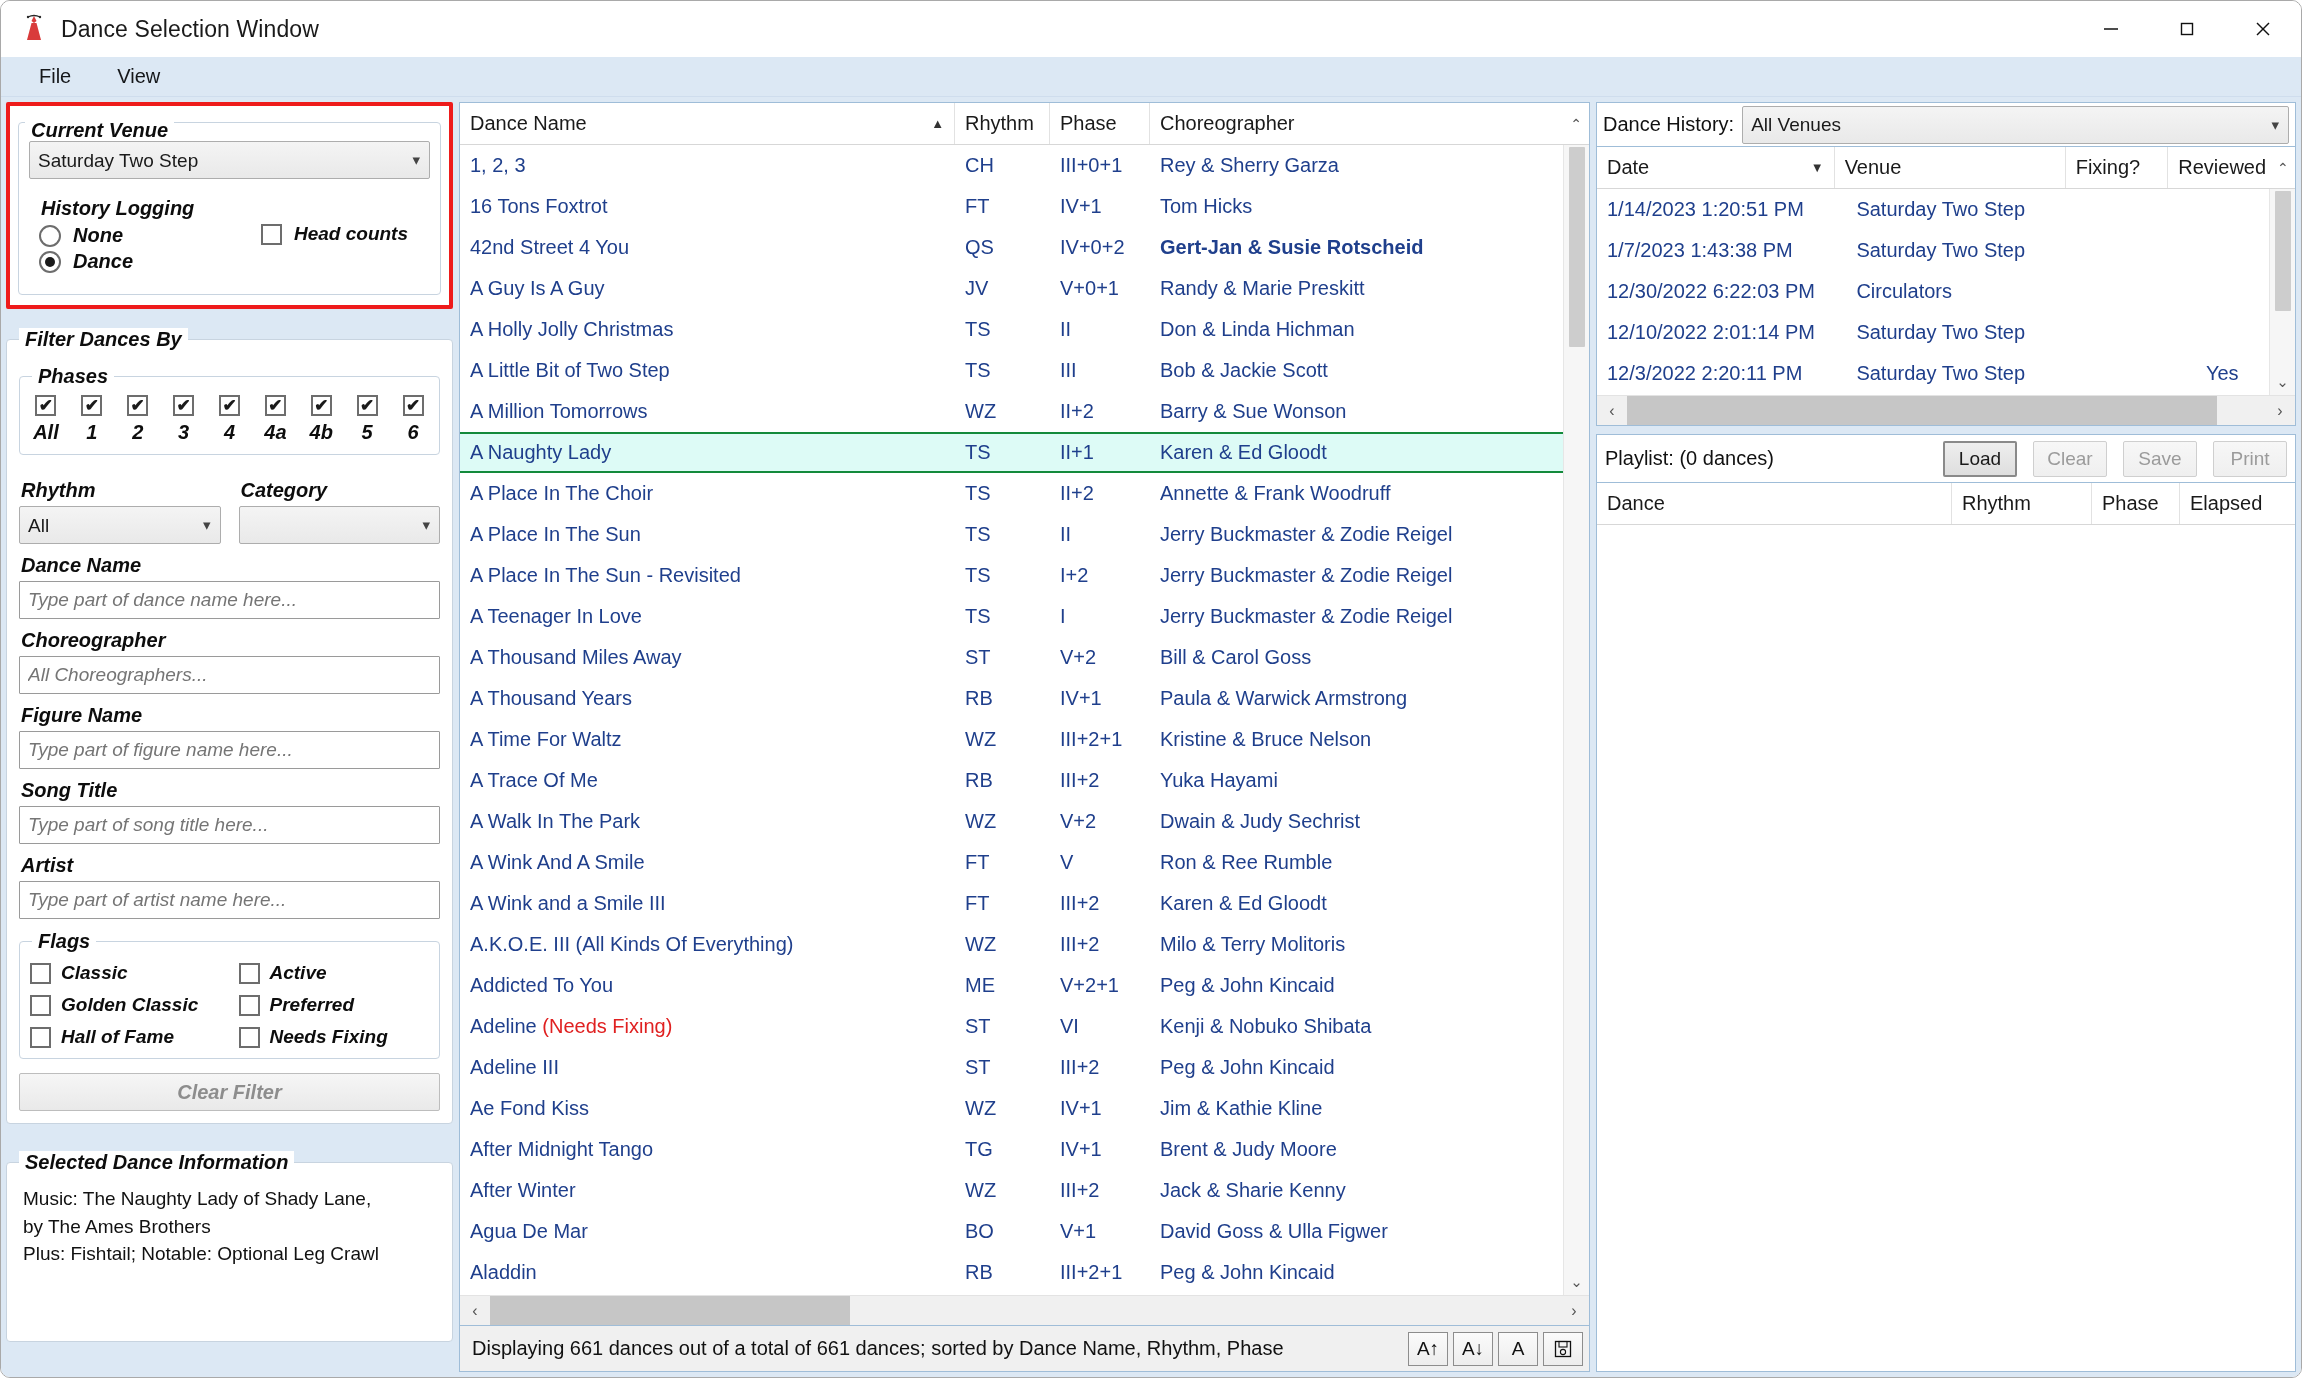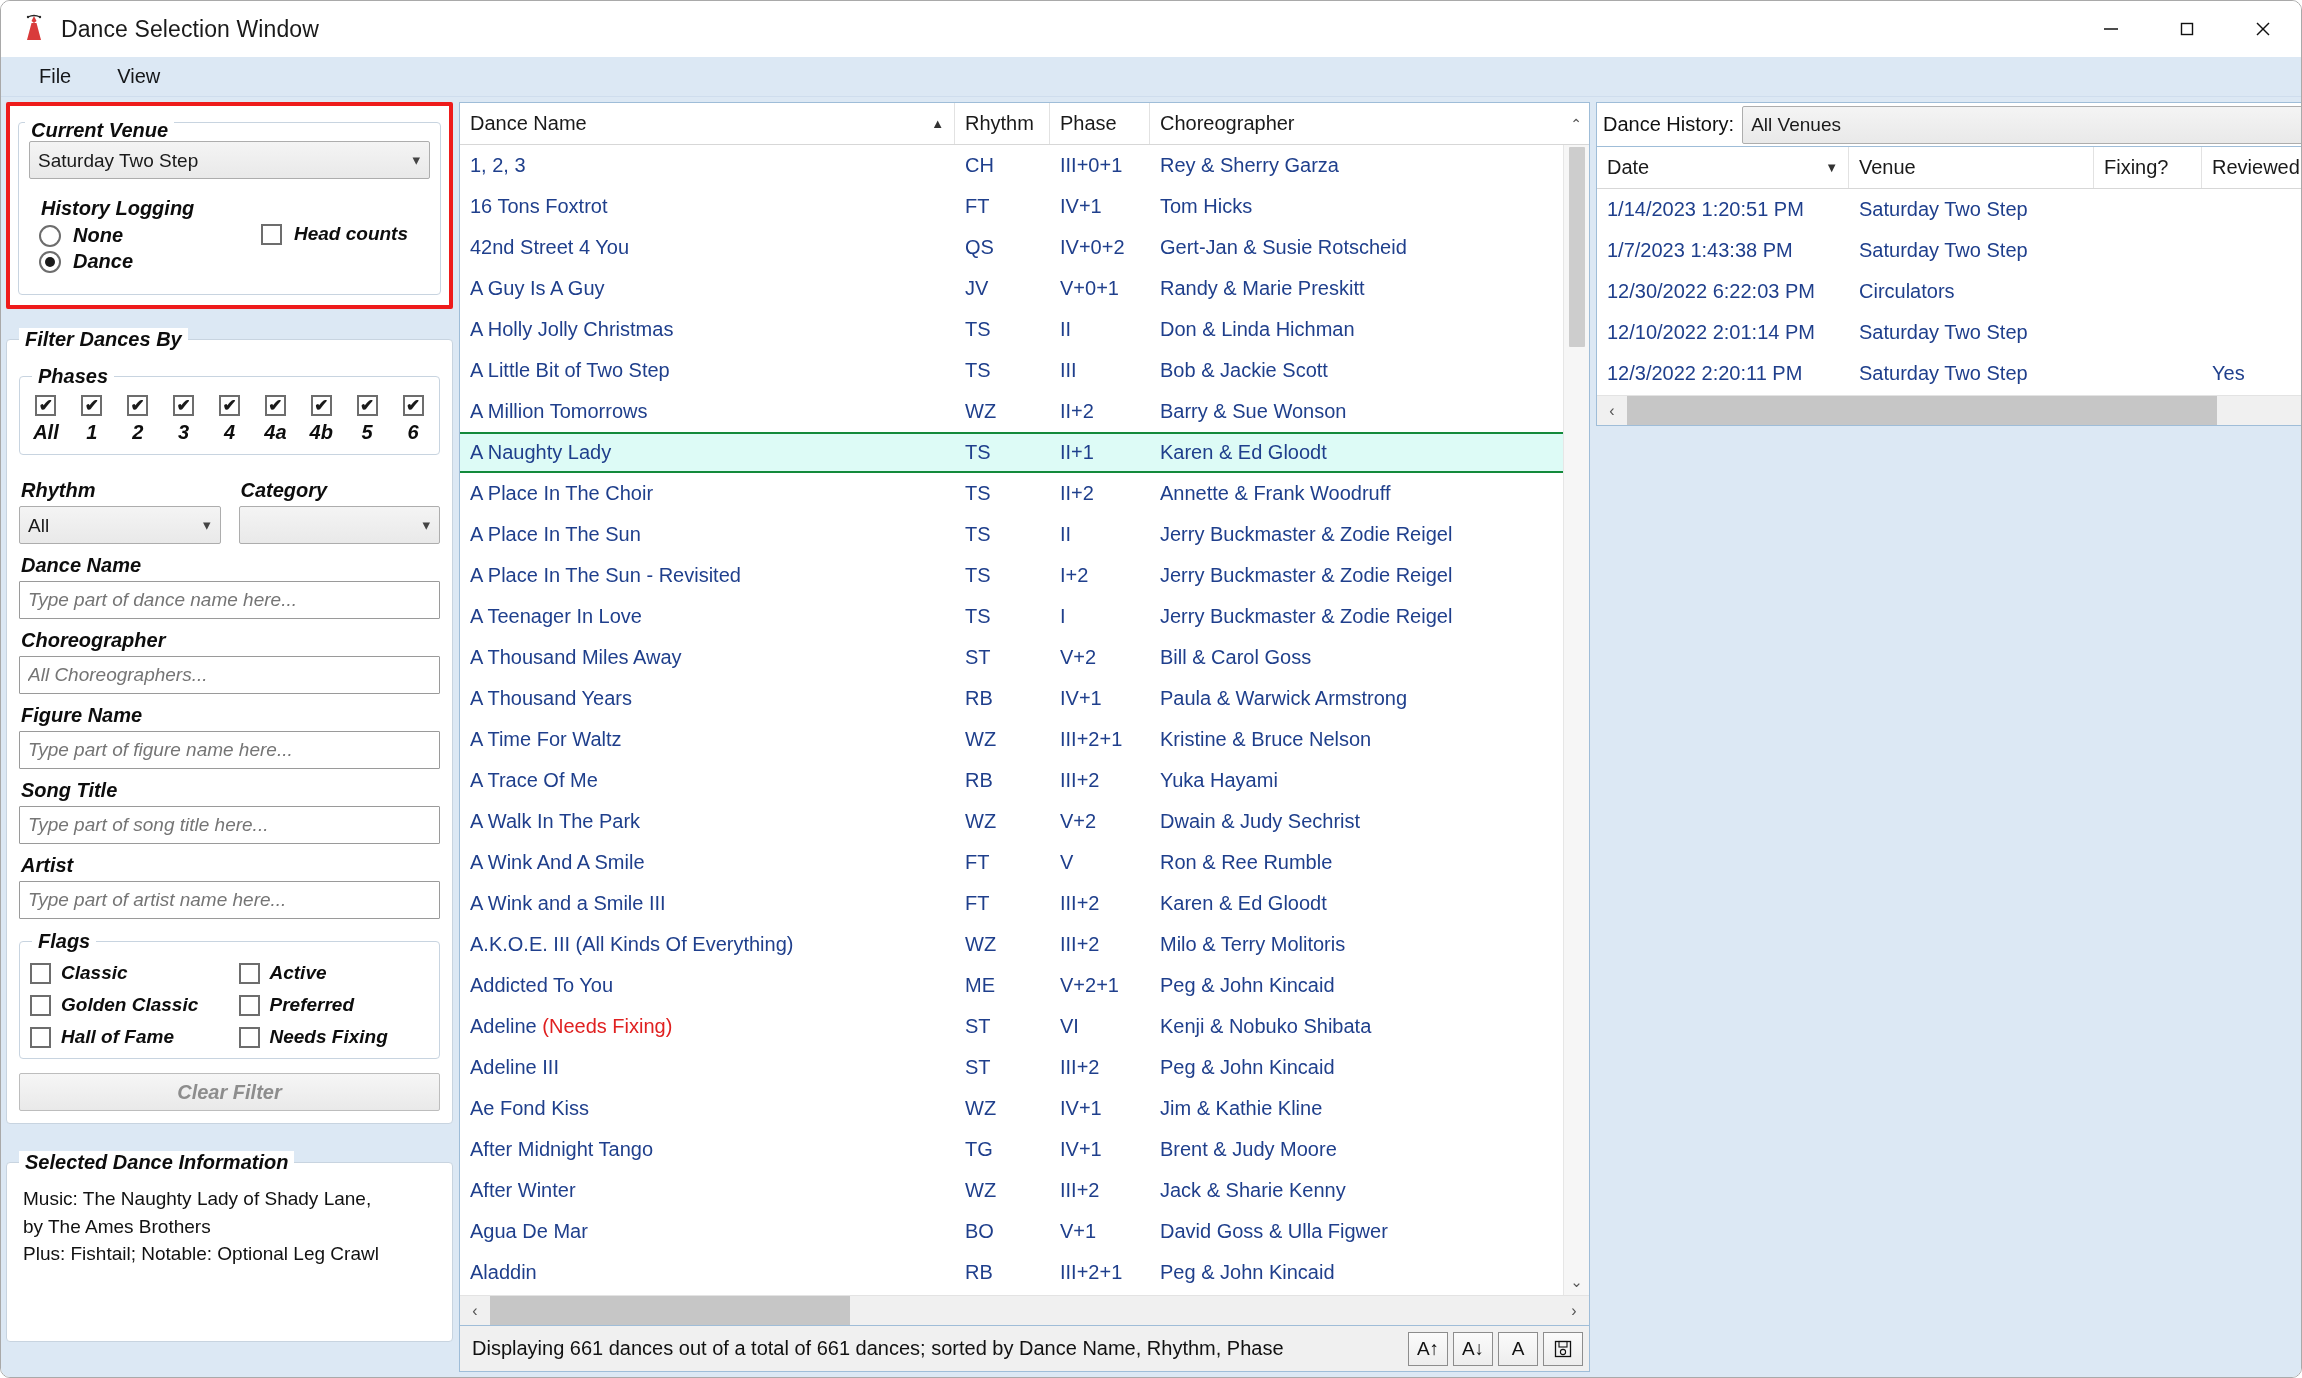--- a/index.html
+++ b/index.html
@@ -61,21 +61,21 @@
   .body {
     position: absolute;
     top: 96px; left: 0; right: 0; bottom: 0;
     background: #dce8f4;
     display: flex;
     padding: 5px;
     gap: 6px;
   }
   .col-left { width: 447px; flex: 0 0 447px; display:flex; flex-direction:column; gap: 16px; }
   .col-mid  { flex: 1 1 auto; display: flex; flex-direction: column; }
-  .col-right{ width: 700px; flex: 0 0 700px; display:flex; flex-direction:row; gap: 8px; }
+  .col-right{ width: 700px; flex: 0 0 700px; display:flex; flex-direction:column; gap: 8px; }
 
   
   .group {
     position: relative;
     border: 1px solid #c8d4e0;
     border-radius: 4px;
     background: #ffffff;
     padding: 20px 14px 12px 14px;
     margin-top: 10px;
   }
@@ -553,21 +553,21 @@
               <div class="grow">
                 <div class="gc" style="width: 495px;">16 Tons Foxtrot</div>
                 <div class="gc" style="width: 95px;">FT</div>
                 <div class="gc" style="width: 100px;">IV+1</div>
                 <div class="gc" style="flex: 1 1 auto;">Tom Hicks</div>
               </div>
               <div class="grow">
                 <div class="gc" style="width: 495px;">42nd Street 4 You</div>
                 <div class="gc" style="width: 95px;">QS</div>
                 <div class="gc" style="width: 100px;">IV+0+2</div>
-                <div class="gc" style="flex: 1 1 auto;">Gert-Jan &amp; Susie Rotscheid</div>
+                <div class="gc" style="flex: 1 1 auto; font-weight: bold;">Gert-Jan &amp; Susie Rotscheid</div>
               </div>
               <div class="grow">
                 <div class="gc" style="width: 495px;">A Guy Is A Guy</div>
                 <div class="gc" style="width: 95px;">JV</div>
                 <div class="gc" style="width: 100px;">V+0+1</div>
                 <div class="gc" style="flex: 1 1 auto;">Randy &amp; Marie Preskitt</div>
               </div>
               <div class="grow">
                 <div class="gc" style="width: 495px;">A Holly Jolly Christmas</div>
                 <div class="gc" style="width: 95px;">TS</div>

